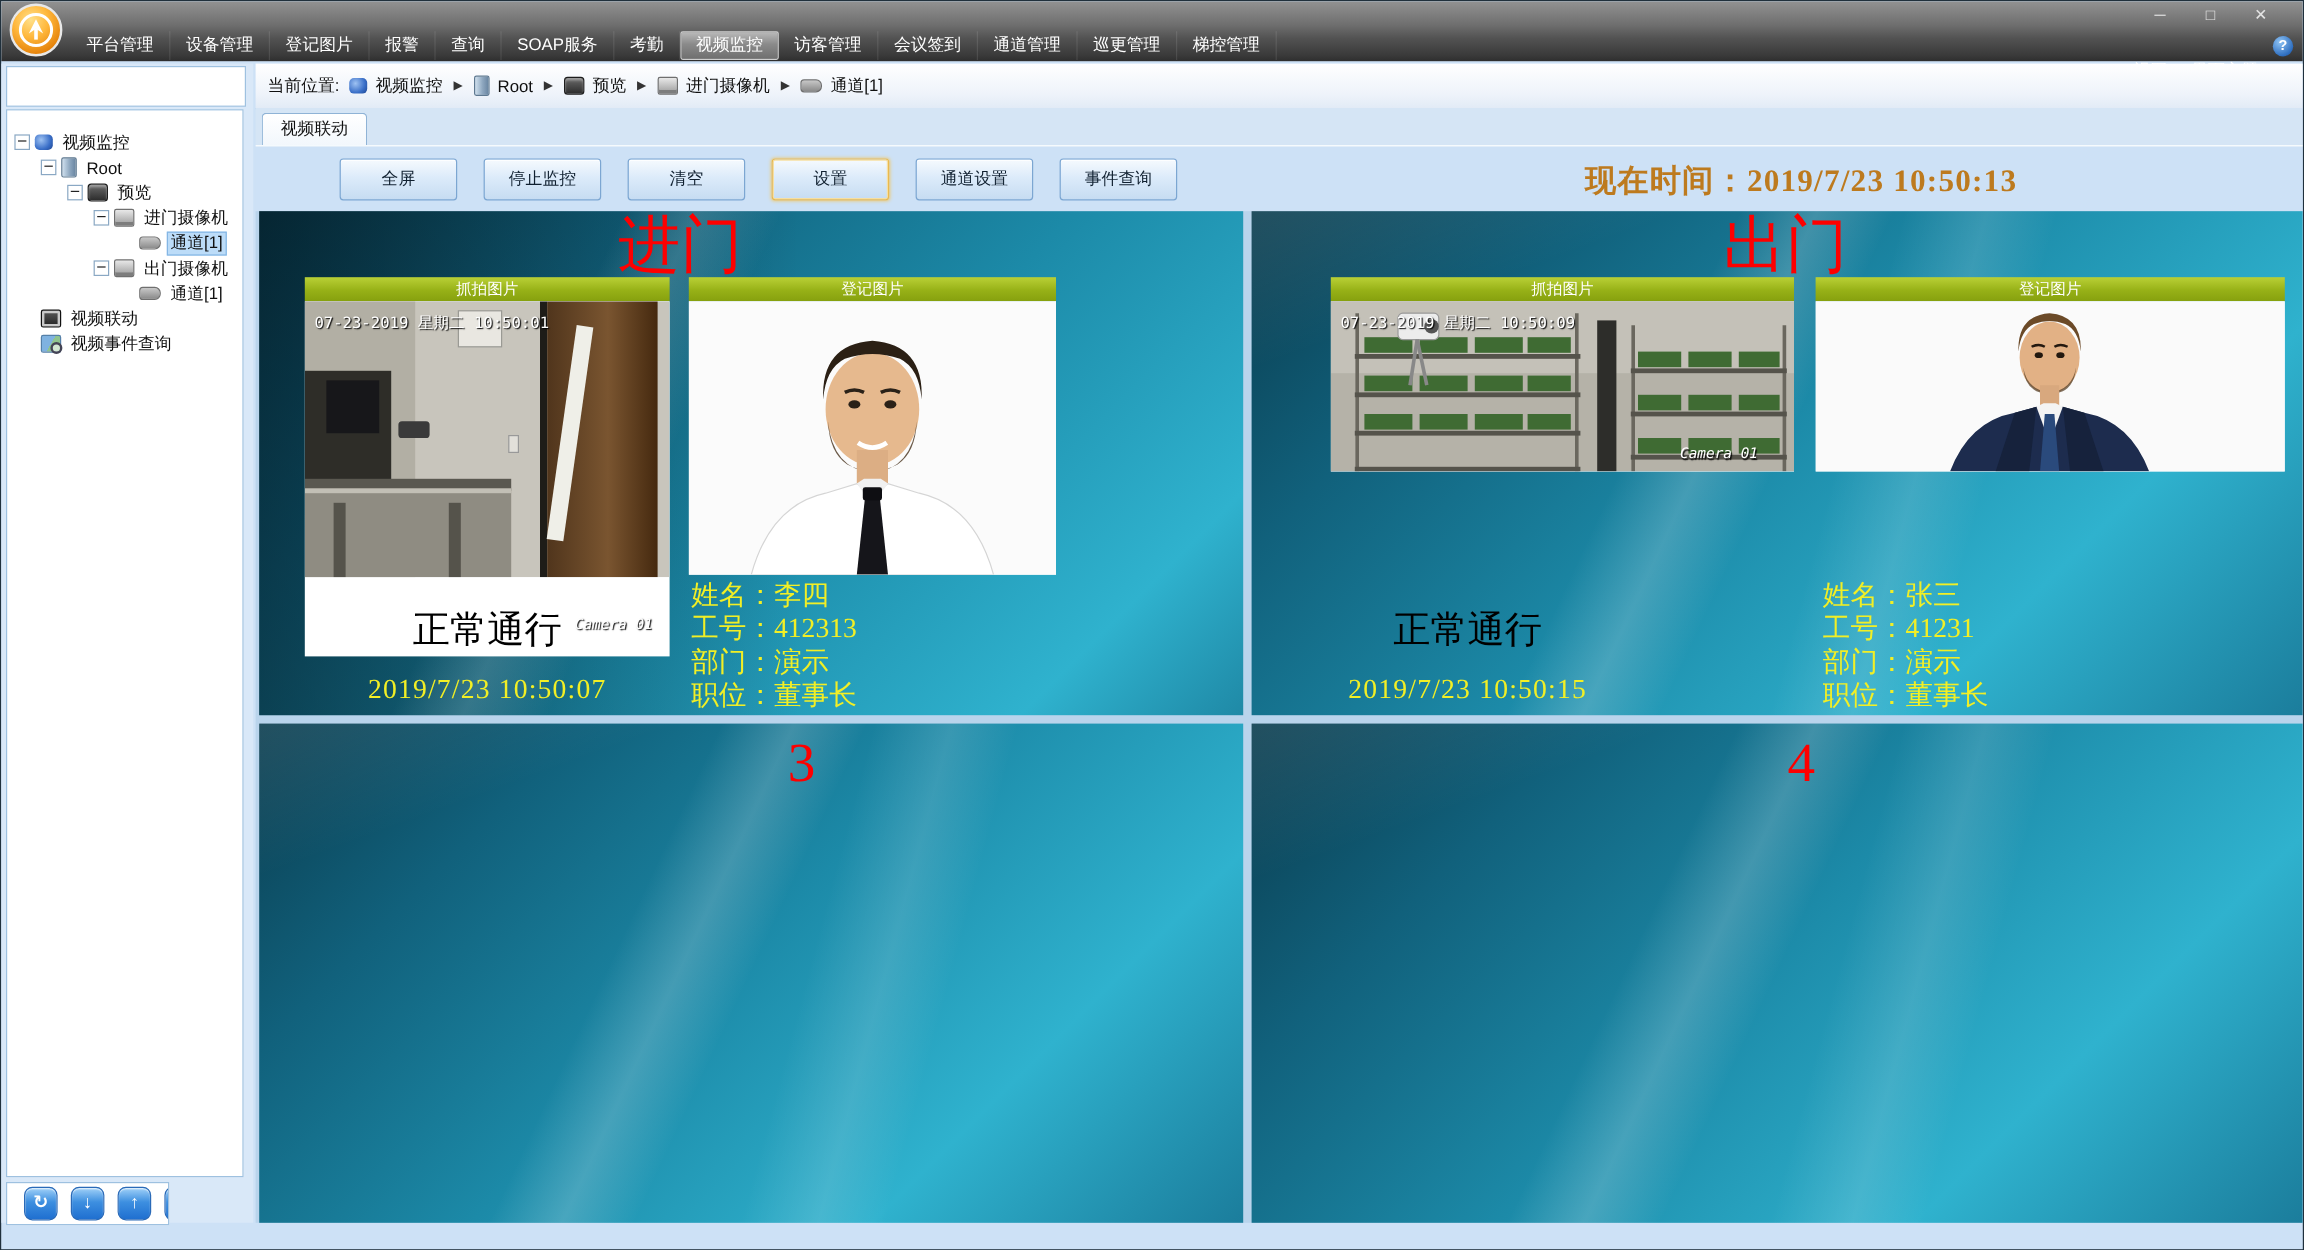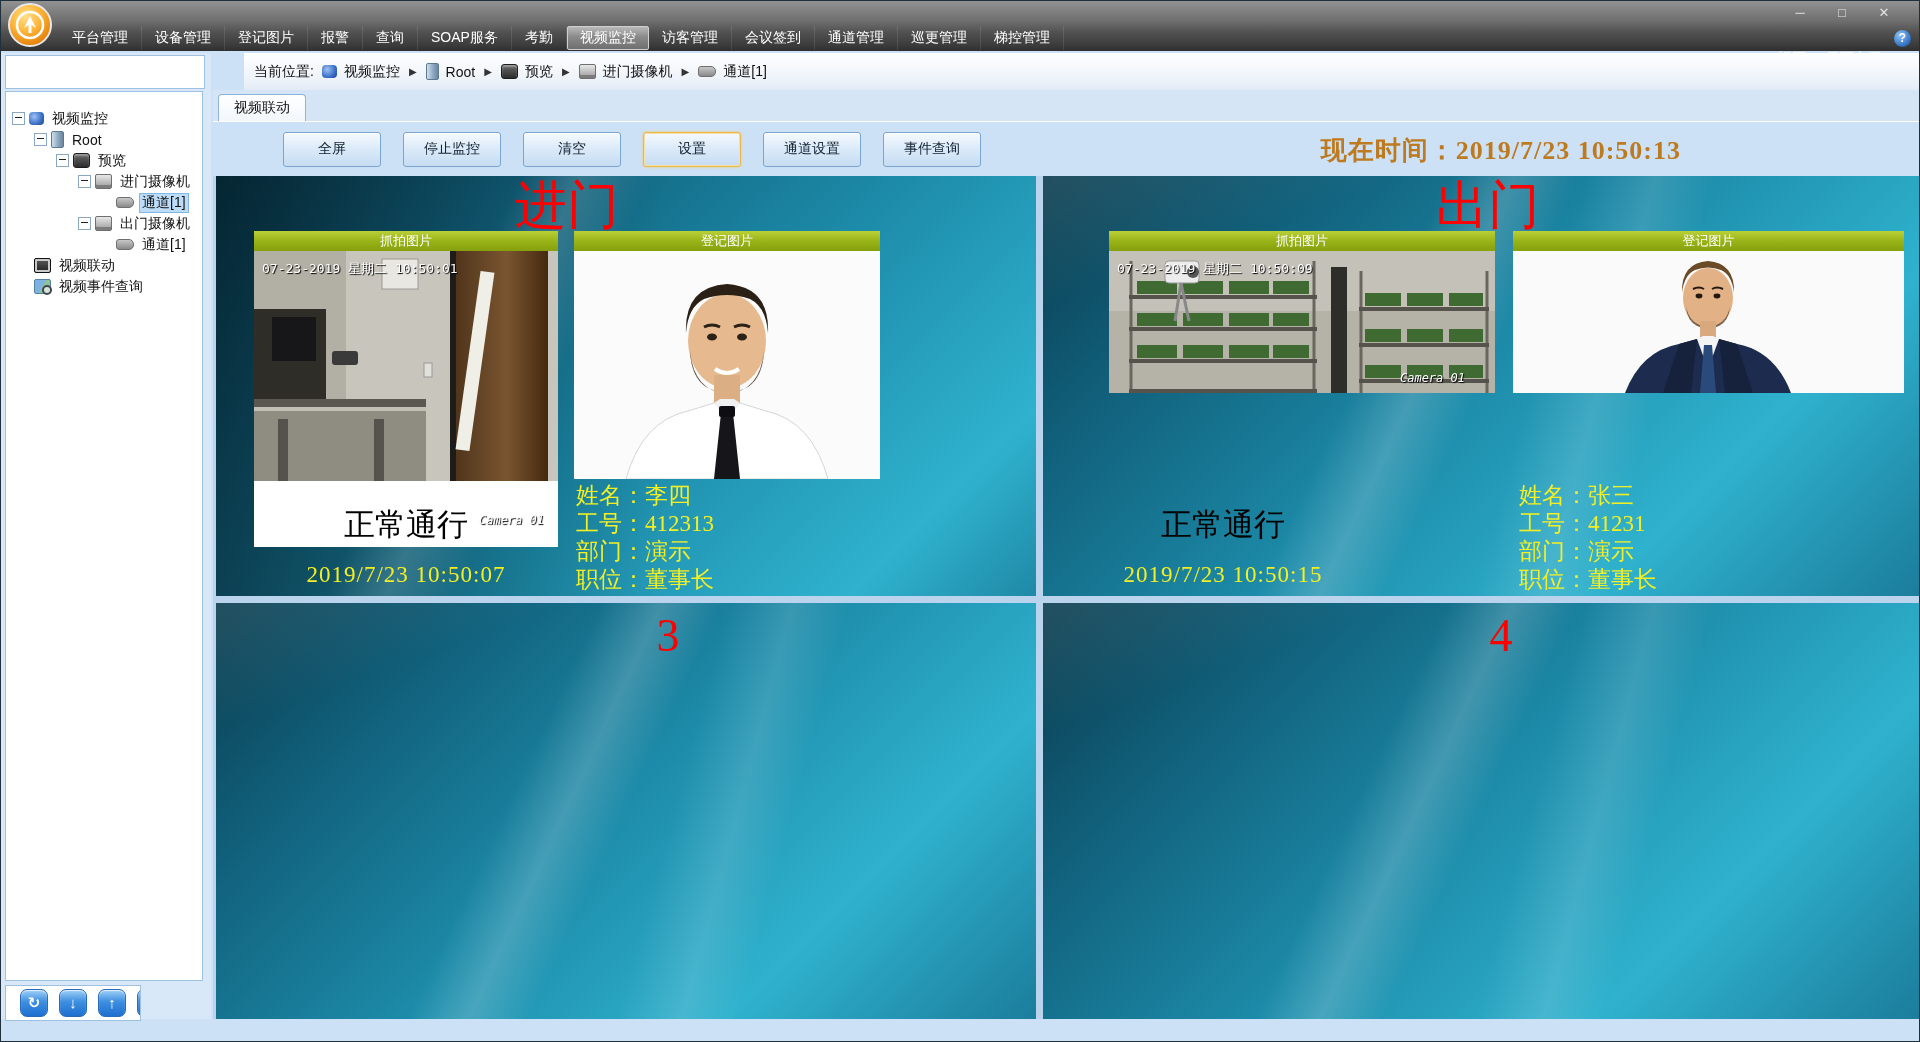--- a/index.html
+++ b/index.html
@@ -46,21 +46,21 @@
   .ic-channel{width:16px;height:9px;background:linear-gradient(#c8c8c8,#8a8a8a);border:1px solid #6f6f6f;border-radius:3px 5px 5px 3px;}
   .ic-tv{background:linear-gradient(#5a5a5a,#222);border:1px solid #111;box-shadow:inset 0 0 0 2px #c9c9c9;border-radius:2px;}
   .ic-searchimg{background:linear-gradient(120deg,#7fb2e0 50%,#8fc48f 50%);border:1px solid #5580a8;position:relative;}
   .ic-searchimg::after{content:"";position:absolute;right:-2px;bottom:-2px;width:6px;height:6px;border:2px solid #445;border-radius:50%;background:rgba(255,255,255,.6);}
   .tlabel{padding:1px 3px;}
   .tlabel.selected{background:#bcdcf8;border:1px solid #84b6e4;padding:0 2px;}
 
   
   .crumbbar{position:absolute;left:212px;top:52px;right:0;height:37px;
     background:linear-gradient(#ffffff,#eef3fa 70%,#e2ebf6);border-bottom:1px solid #b4cbe4;
-    display:flex;align-items:center;padding-left:10px;font-size:14px;color:#101010;margin-left:31px;}
+    display:flex;align-items:center;padding-left:10px;font-size:14px;color:#101010;}
   .crumb-sep{color:#333;font-size:10px;margin:0 9px;}
   .crumb-ic{display:inline-block;vertical-align:-2px;margin-right:7px;}
   .crumb-item{display:flex;align-items:center;}
 
   
   .tabstrip{position:absolute;left:212px;top:89px;right:0;height:31px;background:#d5e5f5;}
   .tab{position:absolute;left:5px;bottom:0;height:26px;padding:0 15px;
     background:linear-gradient(#ffffff,#f2f7fc);border:1px solid #8fb3d6;border-bottom:none;
     border-radius:4px 4px 0 0;font-size:14px;color:#111;display:flex;align-items:center;}
 

